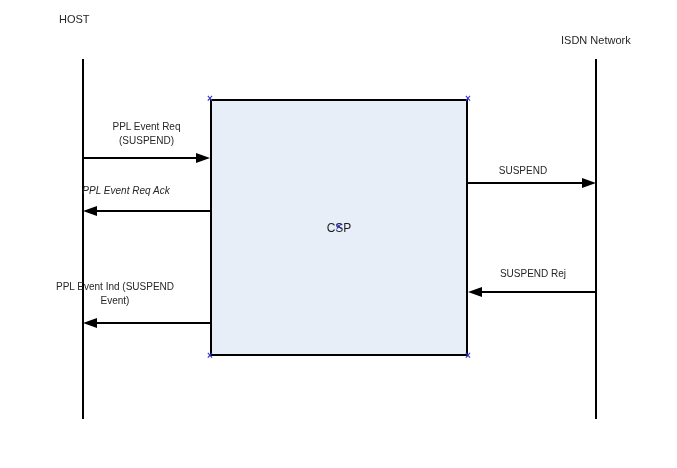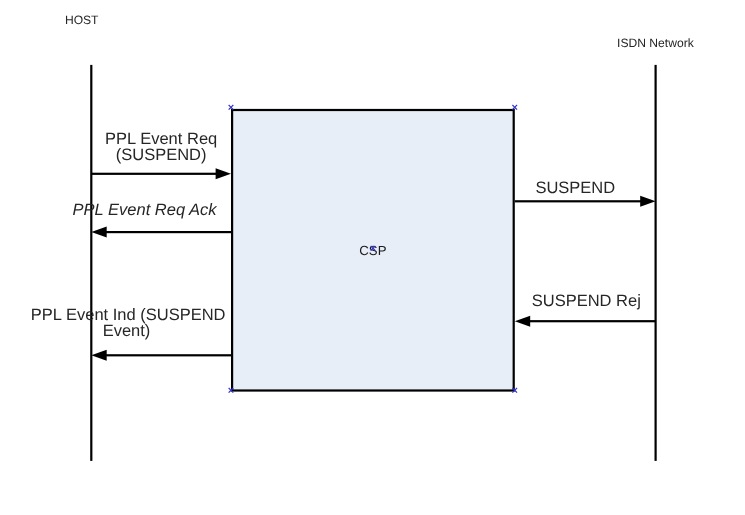--- a/index.html
+++ b/index.html
@@ -85,21 +85,21 @@
   .msg-arrow.dir-left  .head { left: 0;  border-right: 14px solid #000000; }
 
   .arrow-1 { left: 83px;  top: 153px; width: 127px; }
   .arrow-2 { left: 83px;  top: 206px; width: 127px; }
   .arrow-3 { left: 468px; top: 178px; width: 128px; }
   .arrow-4 { left: 468px; top: 287px; width: 128px; }
   .arrow-5 { left: 83px;  top: 318px; width: 127px; }
 
   .msg-label {
     position: absolute;
-    font-size: 15px;
+    font-size: 10px;
     line-height: 14px;
     text-align: center;
     white-space: nowrap;
     color: #262626;
     z-index: 2;
   }
   .label-1 { left: 83px;  top: 120px; width: 127px; }
   .label-2 { left: 66px;  top: 184px; width: 120px; font-style: italic; }
   .label-3 { left: 468px; top: 164px; width: 110px; }
   .label-4 { left: 477px; top: 267px; width: 112px; }

